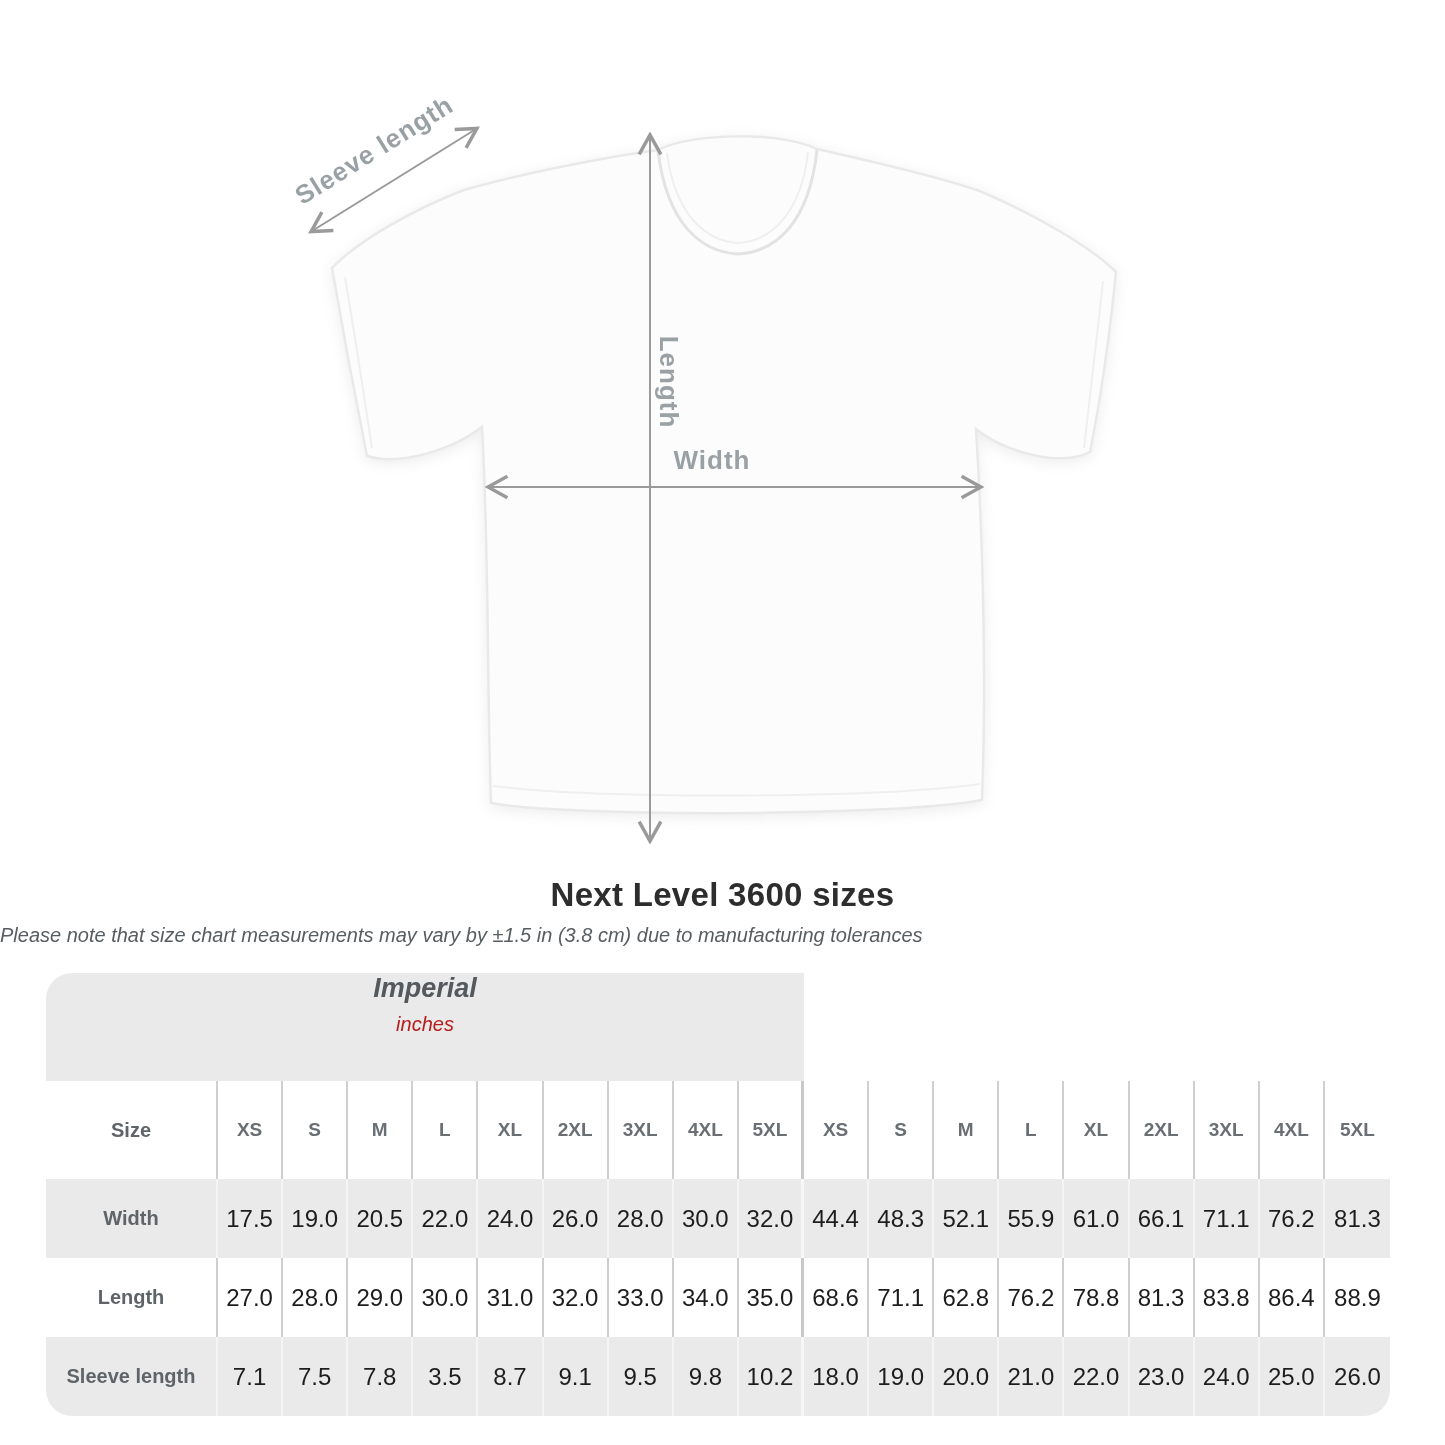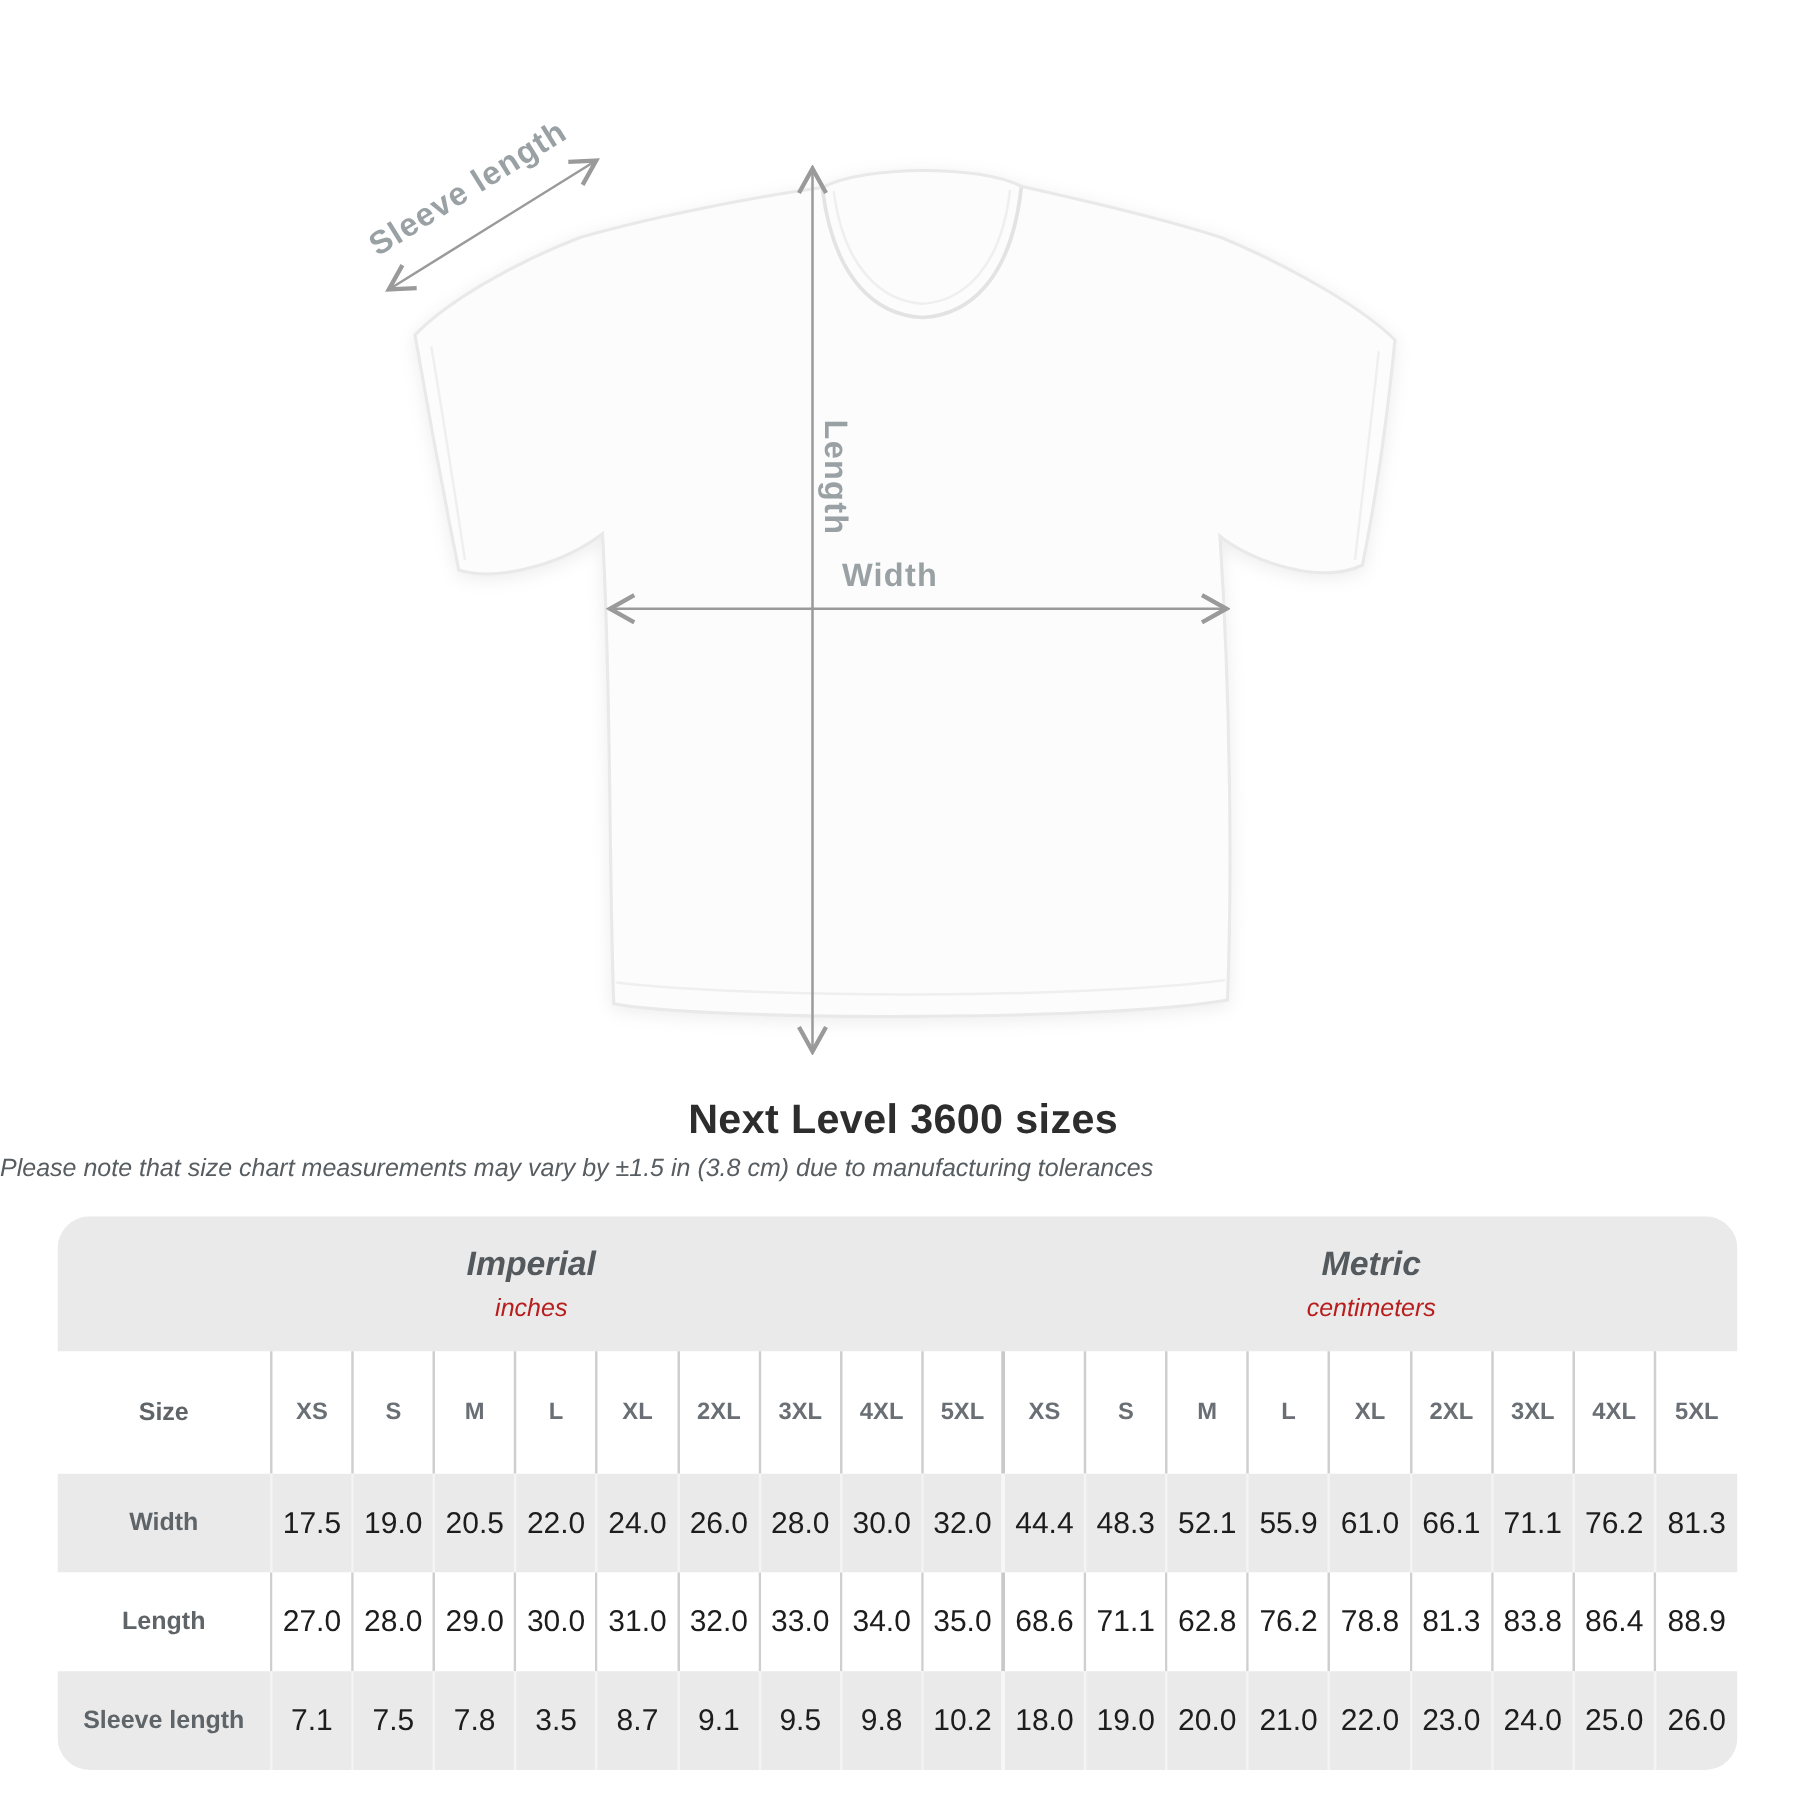--- a/index.html
+++ b/index.html
@@ -15,21 +15,21 @@
   .seam2 { fill:none; stroke:#efefef; stroke-width:2; }
   .marrow { stroke:#9a9a9a; stroke-width:2; fill:none; }
   .dlabel { font-family:"Liberation Sans","DejaVu Sans",sans-serif; font-size:26px; font-weight:bold; fill:#9aa1a4; letter-spacing:1px; }
 
   .title { margin-top:14px; text-align:center; font-size:33px; font-weight:bold; color:#2d2d2d; letter-spacing:0.3px; }
   .note  { margin-top:10px; text-align:left; font-size:20px; font-style:italic; color:#575d61; }
 
   .table-wrap { margin:26px 0 0 46px; width:1344px; border-radius:26px; overflow:hidden; }
   .trow { display:grid; grid-template-columns:172px repeat(18, 1fr); }
   .band-row { height:108px; }
-  .band-cell { background:#eaeaea; display:flex; flex-direction:column; align-items:center; justify-content:center; gap:9px; }
+  .band-cell { background:#eaeaea; display:flex; flex-direction:column; align-items:center; gap:9px; }
   .band-cell.imp { grid-column:1 / span 10; }
   .band-cell.met { grid-column:11 / span 9; }
   .band-name { font-size:27px; font-weight:bold; font-style:italic; color:#54595d; }
   .band-unit { font-size:20px; font-style:italic; color:#b91c1c; }
 
   .sizes-row { height:98px; background:#ffffff; }
   .data-row  { height:79px; }
   .cell { display:flex; align-items:center; justify-content:center; border-right:2px solid #cfcfcf; background:transparent; }
   .trow .cell:last-child { border-right:none; }
   .cell.sec-end { border-right-width:3px; border-right-color:#c9c9c9; }
@@ -86,24 +86,20 @@
 </div>
 
 <h1 class="title">Next Level 3600 sizes</h1>
 <p class="note">Please note that size chart measurements may vary by ±1.5 in (3.8 cm) due to manufacturing tolerances</p>
 
 <div class="table-wrap">
   <div class="trow band-row">
     <div class="band-cell imp">
       <div class="band-name">Imperial</div>
       <div class="band-unit">inches</div>
-    </div>
-    <div class="band-cell met">
-      <div class="band-name">Metric</div>
-      <div class="band-unit">centimeters</div>
     </div>
   </div>
 
   <div class="trow sizes-row">
     <div class="cell label-cell">Size</div>
   <div class="cell size-head">XS</div>
       <div class="cell size-head">S</div>
       <div class="cell size-head">M</div>
       <div class="cell size-head">L</div>
       <div class="cell size-head">XL</div>

